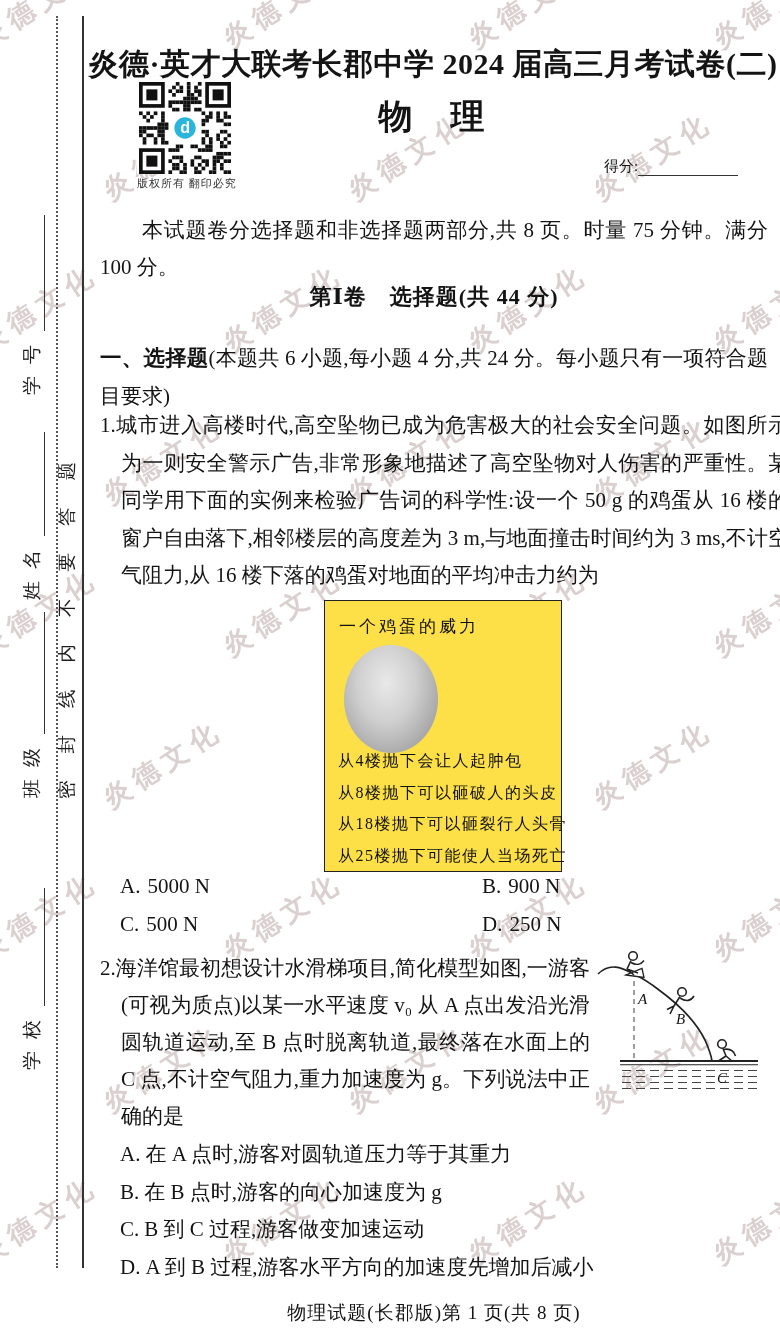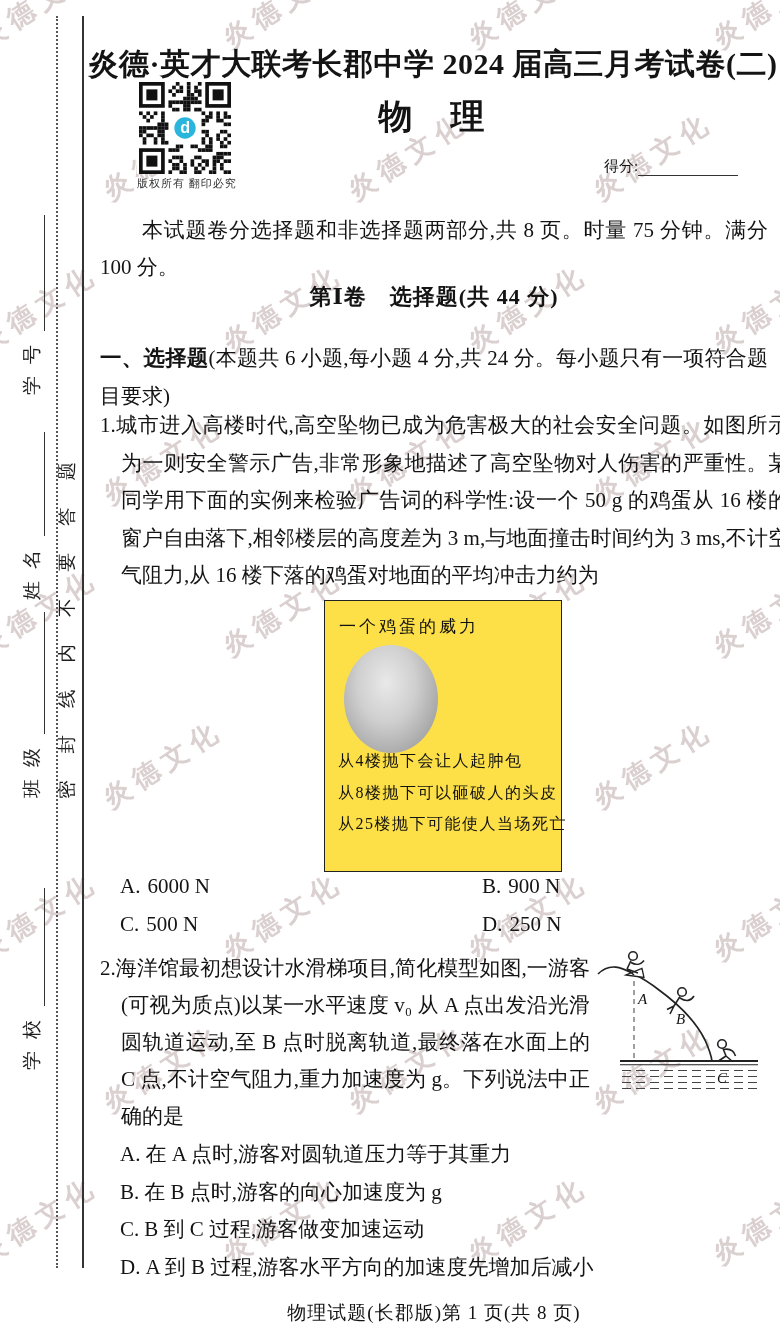--- a/index.html
+++ b/index.html
@@ -344,26 +344,27 @@
     </div>
 
     <div class="para q1-text">1.城市进入高楼时代,高空坠物已成为危害极大的社会安全问题。如图所示为一则安全警示广告,非常形象地描述了高空坠物对人伤害的严重性。某同学用下面的实例来检验广告词的科学性:设一个 50 g 的鸡蛋从 16 楼的窗户自由落下,相邻楼层的高度差为 3 m,与地面撞击时间约为 3 ms,不计空气阻力,从 16 楼下落的鸡蛋对地面的平均冲击力约为</div>
 
     <div class="egg-box">
       <div class="egg-title">一个鸡蛋的威力</div>
       <div class="egg"></div>
       <div class="egg-lines">
         <div>从4楼抛下会让人起肿包</div>
         <div>从8楼抛下可以砸破人的头皮</div>
+        <div>从18楼抛下可以砸裂行人头骨</div>
         <div>从25楼抛下可能使人当场死亡</div>
       </div>
     </div>
 
     <div class="opt-row" style="top:874px;">
-      <span class="o-left"><span class="okey">A.</span><span>6000 N</span></span>
+      <span class="o-left"><span class="okey">A.</span><span>5000 N</span></span>
       <span class="o-right"><span class="okey">B.</span><span>900 N</span></span>
     </div>
     <div class="opt-row" style="top:912px;">
       <span class="o-left"><span class="okey">C.</span><span>500 N</span></span>
       <span class="o-right"><span class="okey">D.</span><span>250 N</span></span>
     </div>
 
     <div class="q2-block">
       <svg class="q2svg" viewBox="0 0 172 150">
 

